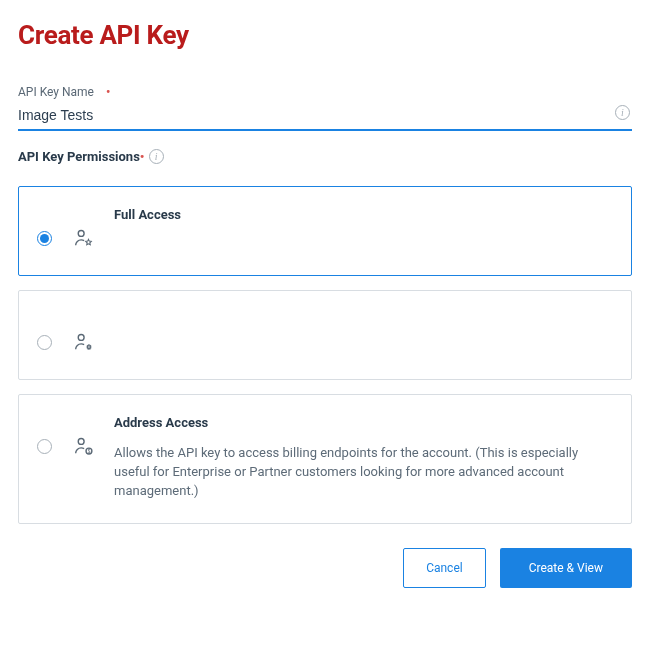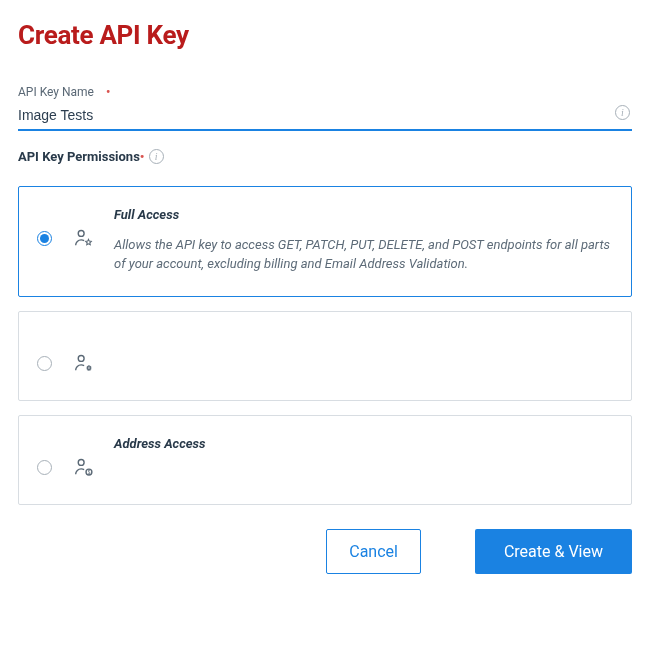--- a/index.html
+++ b/index.html
@@ -110,46 +110,45 @@
     width: 9px; height: 9px;
     background: #1a82e2;
     border-radius: 50%;
   }
   .opt-icon {
     width: 22px;
     margin-top: 20px;
     flex-shrink: 0;
     color: #5a6875;
   }
-  .opt-body { flex: 1; font-style: italic; }
+  .opt-body { flex: 1; }
   .opt-title {
     font-size: 13px;
     font-weight: 700;
     color: #293a4a;
     margin-bottom: 14px;
   }
   .opt-desc {
     font-size: 13px;
     color: #5d6b78;
     line-height: 1.45;
   }
   .actions {
     display: flex;
     justify-content: flex-end;
     gap: 14px;
     margin-top: 24px;
   }
   .btn {
-    font-size: 16px;
+    font-size: 12px;
     padding: 12px 22px;
     border-radius: 2px;
     cursor: pointer;
     border: 1px solid transparent;
     font-family: inherit;
-    margin-left: 40px;
   }
   .btn-secondary {
     background: #fff;
     color: #1a82e2;
     border-color: #1a82e2;
   }
   .btn-primary {
     background: #1a82e2;
     color: #ffffff;
     padding: 12px 28px;
@@ -181,21 +180,20 @@
     <div class="radio"></div>
     <div class="opt-icon">
       <svg viewBox="0 0 24 24" width="22" height="22" fill="none" stroke="#5a6875" stroke-width="1.5">
         <circle cx="10" cy="7" r="3.2"></circle>
         <path d="M4 20c0-3.3 2.7-6 6-6 1.2 0 2.3.3 3.2.9"></path>
         <path d="M18 13.5l.9 1.9 2.1.3-1.5 1.5.4 2.1-1.9-1-1.9 1 .4-2.1-1.5-1.5 2.1-.3z" stroke-width="1.2"></path>
       </svg>
     </div>
     <div class="opt-body">
       <div class="opt-title">Full Access</div>
-      <div class="opt-desc">Allows the API key to access GET, PATCH, PUT, DELETE, and POST endpoints for all parts of your account, excluding billing and Email Address Validation.</div>
     </div>
   </div>
 
   <div class="option">
     <div class="radio"></div>
     <div class="opt-icon">
       <svg viewBox="0 0 24 24" width="22" height="22" fill="none" stroke="#5a6875" stroke-width="1.5">
         <circle cx="10" cy="7" r="3.2"></circle>
         <path d="M4 20c0-3.3 2.7-6 6-6 1.2 0 2.3.3 3.2.9"></path>
         <circle cx="18.5" cy="17.5" r="1.6"></circle>
@@ -211,20 +209,21 @@
     <div class="opt-icon">
       <svg viewBox="0 0 24 24" width="22" height="22" fill="none" stroke="#5a6875" stroke-width="1.5">
         <circle cx="10" cy="7" r="3.2"></circle>
         <path d="M4 20c0-3.3 2.7-6 6-6 1.2 0 2.3.3 3.2.9"></path>
         <circle cx="18.5" cy="17.5" r="3.2"></circle>
         <text x="18.5" y="20" font-size="5" text-anchor="middle" fill="#5a6875" stroke="none" font-family="Arial">$</text>
       </svg>
     </div>
     <div class="opt-body">
       <div class="opt-title">Address Access</div>
+      <div class="opt-desc">Allows the API key to access billing endpoints for the account. (This is especially useful for Enterprise or Partner customers looking for more advanced account management.)</div>
     </div>
   </div>
 
 </div>
 
 <div class="actions">
   <button class="btn btn-secondary">Cancel</button>
   <button class="btn btn-primary">Create &amp; View</button>
 </div>
 

